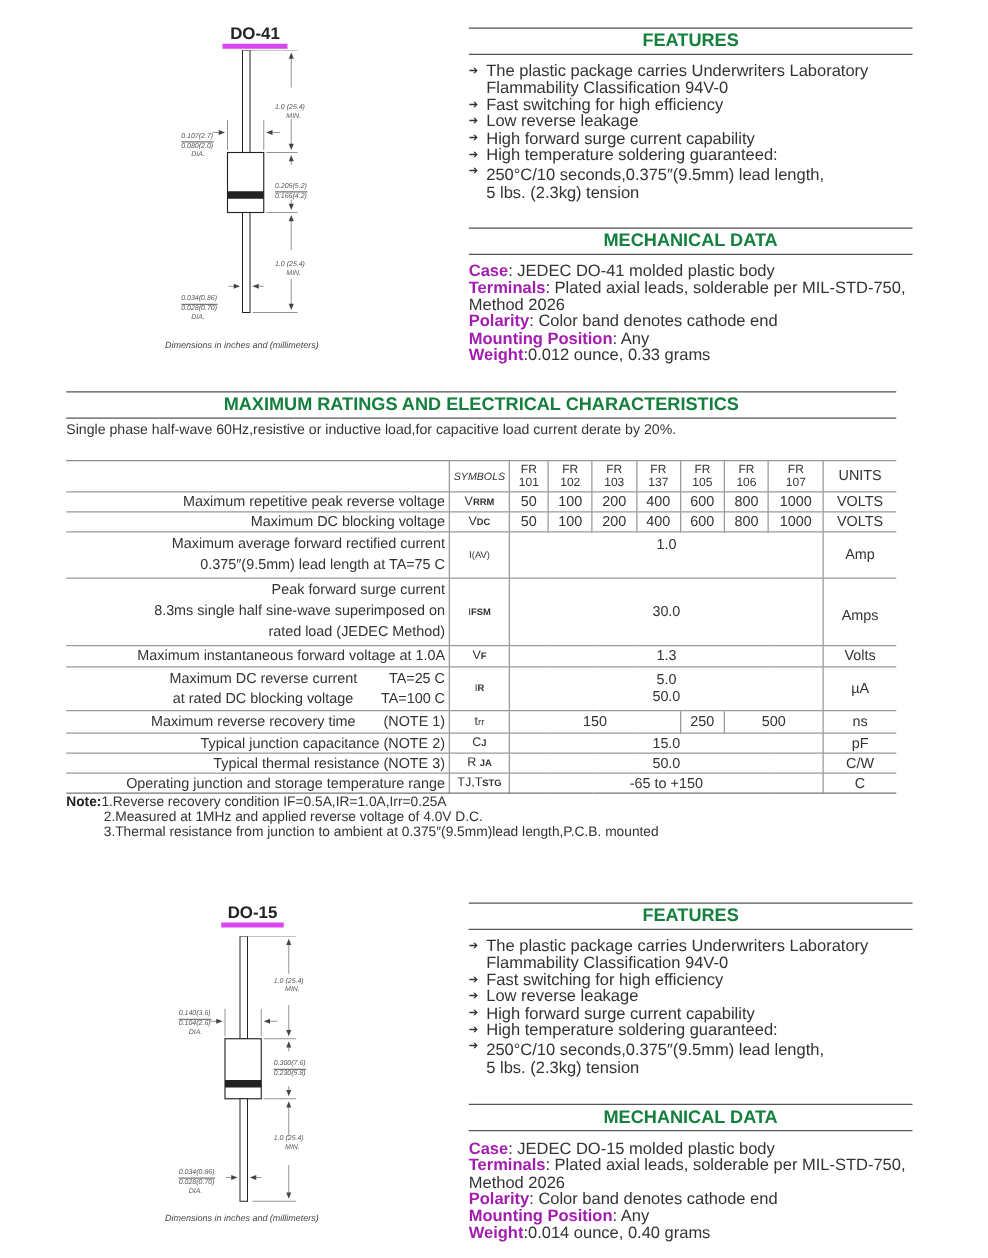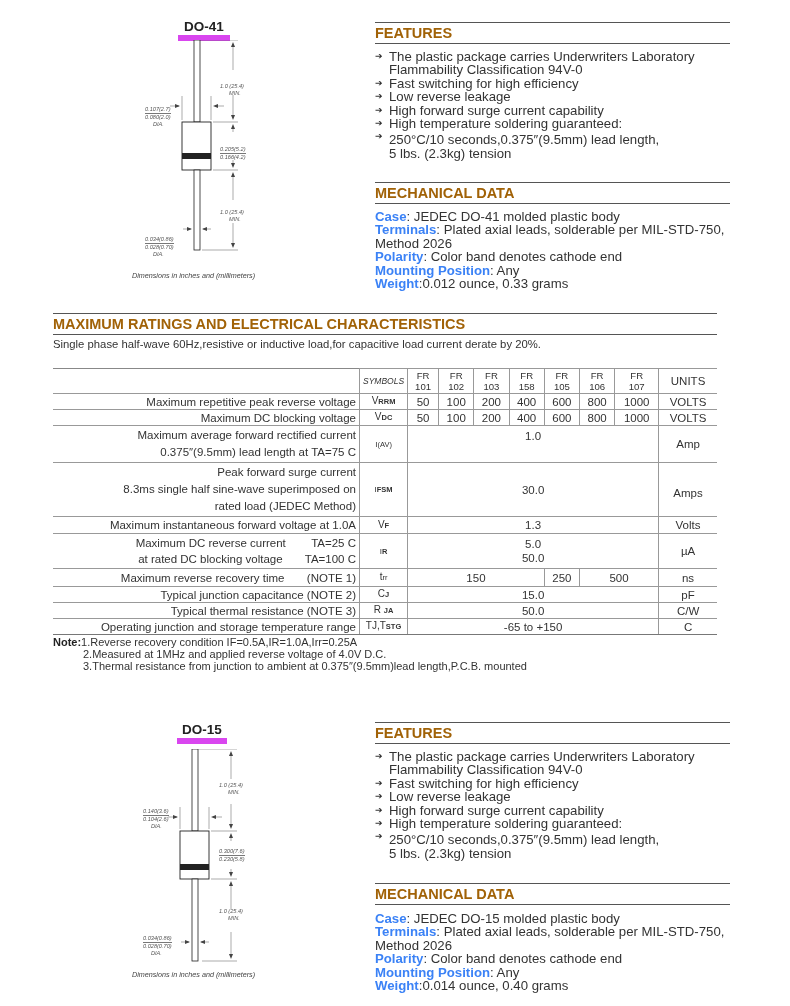--- a/index.html
+++ b/index.html
@@ -1,28 +1,28 @@
 <!DOCTYPE html>
 <html><head>
 <meta charset="utf-8">
 <style>
   html, body { margin:0; padding:0; background:#fff; }
   body { width:790px; height:1006px; position:relative; overflow:hidden;
          font-family:"Liberation Sans", sans-serif; color:#333; }
   .abs { position:absolute; }
   
   .sec-head { position:absolute; border-top:1.5px solid #555; border-bottom:1.5px solid #555;
-              text-align:left; font-weight:bold; font-size:14.5px; color:#a16207; line-height:20px; height:20px; }
+              text-align:center; font-weight:bold; font-size:14.5px; color:#15803d; line-height:20px; height:20px; }
   .feat-list { position:absolute; margin:0; padding:0; list-style:none; font-size:13.2px; line-height:13.4px; color:#333; }
   .feat-list li { position:relative; padding-left:14px; }
   .feat-list li .bul { position:absolute; left:0; top:0; font-size:9px; line-height:13px; }
   .feat-list li.sup .bul { top:-3px; }
   .mech { position:absolute; font-size:13.2px; line-height:13.4px; color:#333; }
-  .mech b { color:#3b82f6; }
-  .pkg-title { position:absolute; font-weight:bold; font-size:13.5px; color:#222; border-bottom:6px solid #d946ef; text-align:center; line-height:16px; }
+  .mech b { color:#a21caf; }
+  .pkg-title { position:absolute; font-weight:bold; font-size:13.5px; color:#222; border-bottom:4px solid #d946ef; text-align:center; line-height:16px; }
   .dimnote { position:absolute; font-style:italic; font-size:7.2px; color:#444; white-space:nowrap; }
   .dimsmall { font-style:italic; font-size:5.6px; color:#555; line-height:7px; position:absolute; white-space:nowrap; }
   .dimsmall .ul { border-bottom:0.6px solid #777; display:inline-block; }
   
   table.rt { position:absolute; left:53px; top:368px; border-collapse:collapse; font-size:11.5px; color:#333; }
   table.rt td { border:1px solid #999; padding:0 3px; height:15px; line-height:14px; }
   table.rt td.desc { width:300px; text-align:right; border-left:none; }
   table.rt td.sym { width:40px; text-align:center; font-size:10px; }
   table.rt td.val { text-align:center; }
   table.rt td.unit { text-align:center; border-right:none; }
@@ -130,21 +130,21 @@
 </div>
 
 <table class="rt" style="width:664px;">
   <tbody>
       <tr class="hdr">
     <td class="desc" style="border-top:1px solid #888;"></td>
     <td class="sym">SYMBOLS</td>
     <td><span>FR</span><br><span>101</span></td>
     <td><span>FR</span><br><span>102</span></td>
     <td><span>FR</span><br><span>103</span></td>
-    <td><span>FR</span><br><span>158</span></td>
+    <td><span>FR</span><br><span>137</span></td>
     <td><span>FR</span><br><span>105</span></td>
     <td><span>FR</span><br><span>106</span></td>
     <td><span>FR</span><br><span>107</span></td>
     <td class="unit">UNITS</td>
   </tr>
 
   <tr>
     <td class="desc">Maximum repetitive peak reverse voltage</td>
     <td class="sym"><span>V</span><span class="subs">RRM</span></td>
     <td class="val">50</td>

